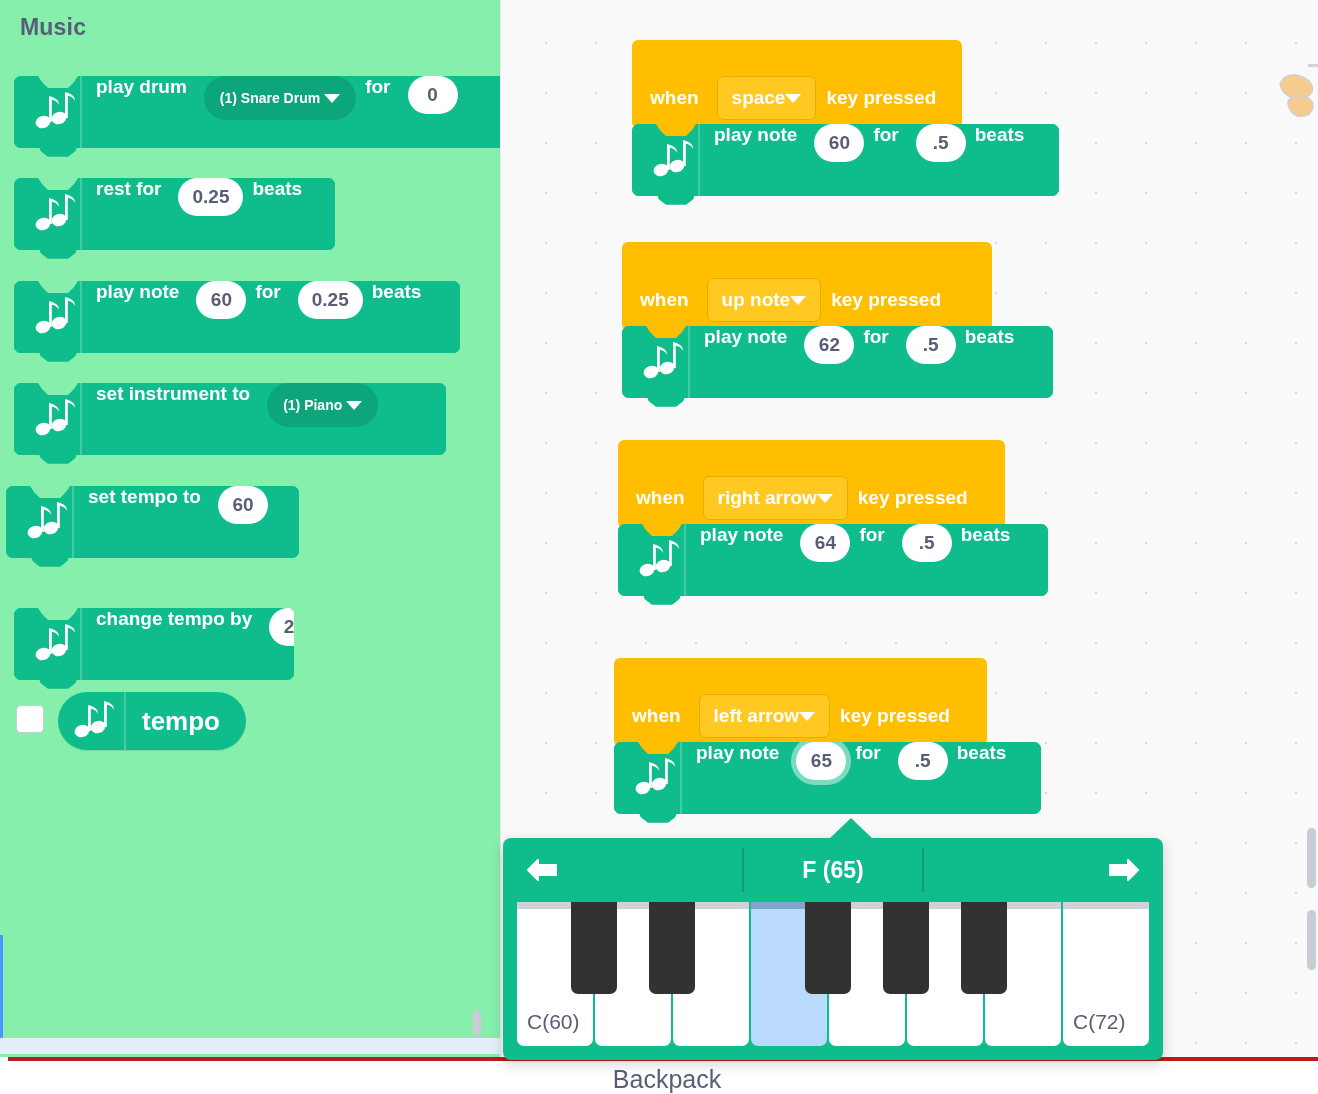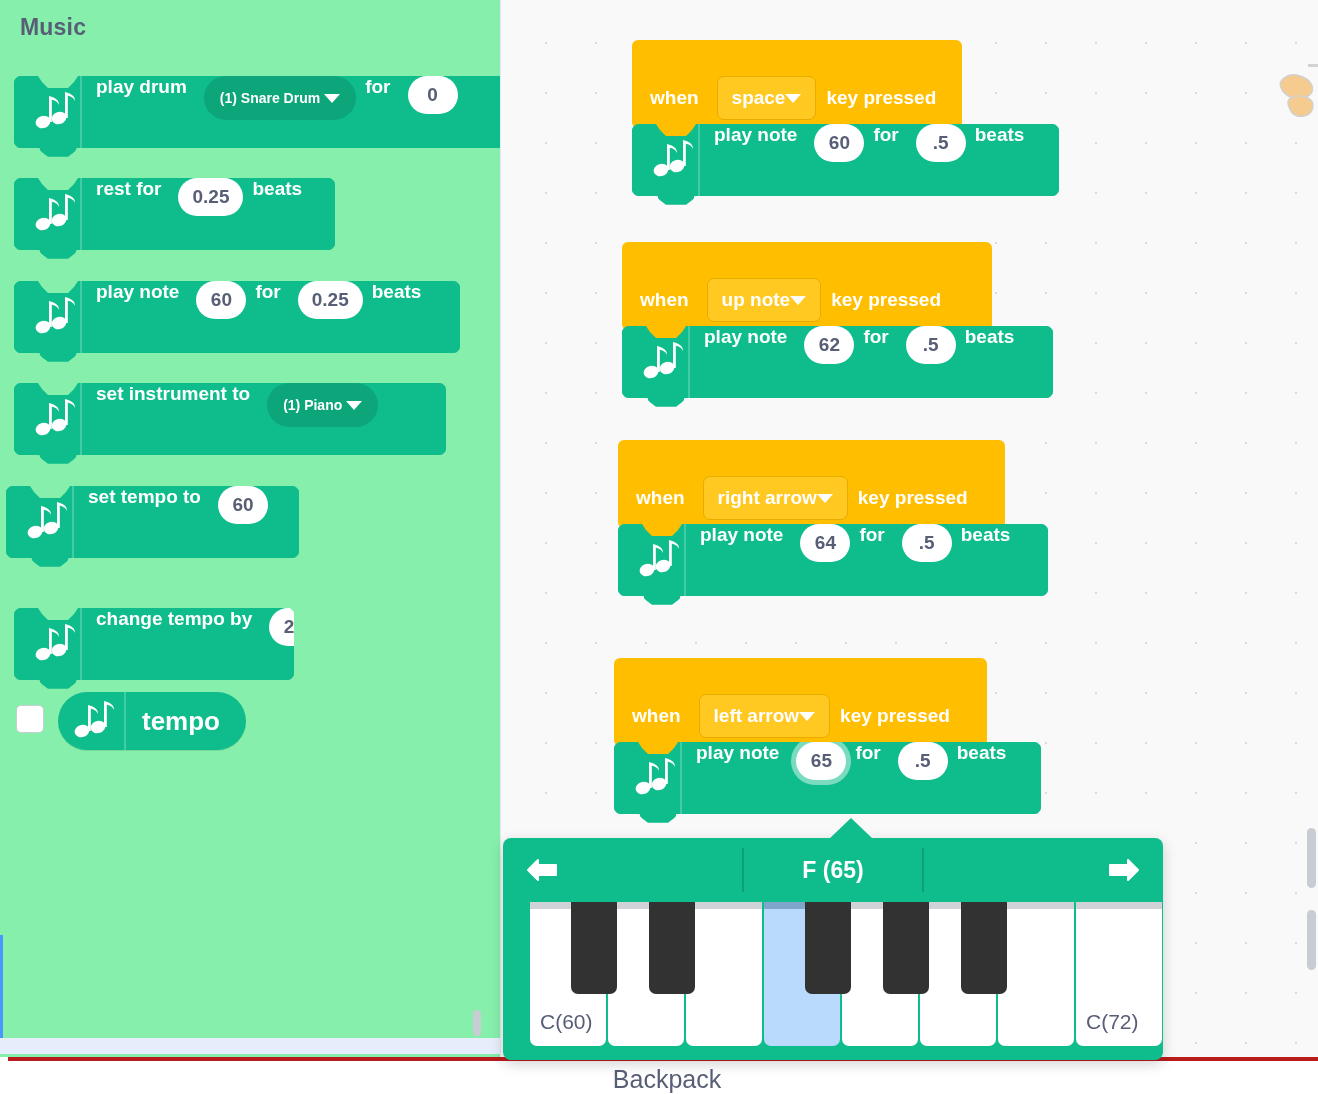--- a/index.html
+++ b/index.html
@@ -195,21 +195,21 @@
   .piano-arrow svg { width: 34px; height: 26px; }
   .arrow-div { position: relative; z-index: 2; width: 2px; height: 44px;
                background: rgba(0,0,0,0.15); }
   #keyboard {
     position: absolute; left: 14px; top: 64px; width: 632px; height: 144px;
   }
   .wkey {
     position: absolute; top: 0; height: 144px;
     background: #ffffff; border-radius: 0 0 7px 7px;
     border-top: 7px solid #cfd2d6;
-    display: flex; align-items: flex-end; margin-left: 13px;
+    display: flex; align-items: flex-end;
   }
   .wkey.sel { background: #b9dafc; border-top-color: #7ea6cc; }
   .wkey-label {
     color: #575e75; font-size: 21px; font-weight: normal;
     padding: 0 0 12px 10px; pointer-events: none;
   }
   .bkey {
     position: absolute; top: 0; width: 46px; height: 92px;
     background: #323232; border-radius: 0 0 7px 7px; z-index: 5;
   }

